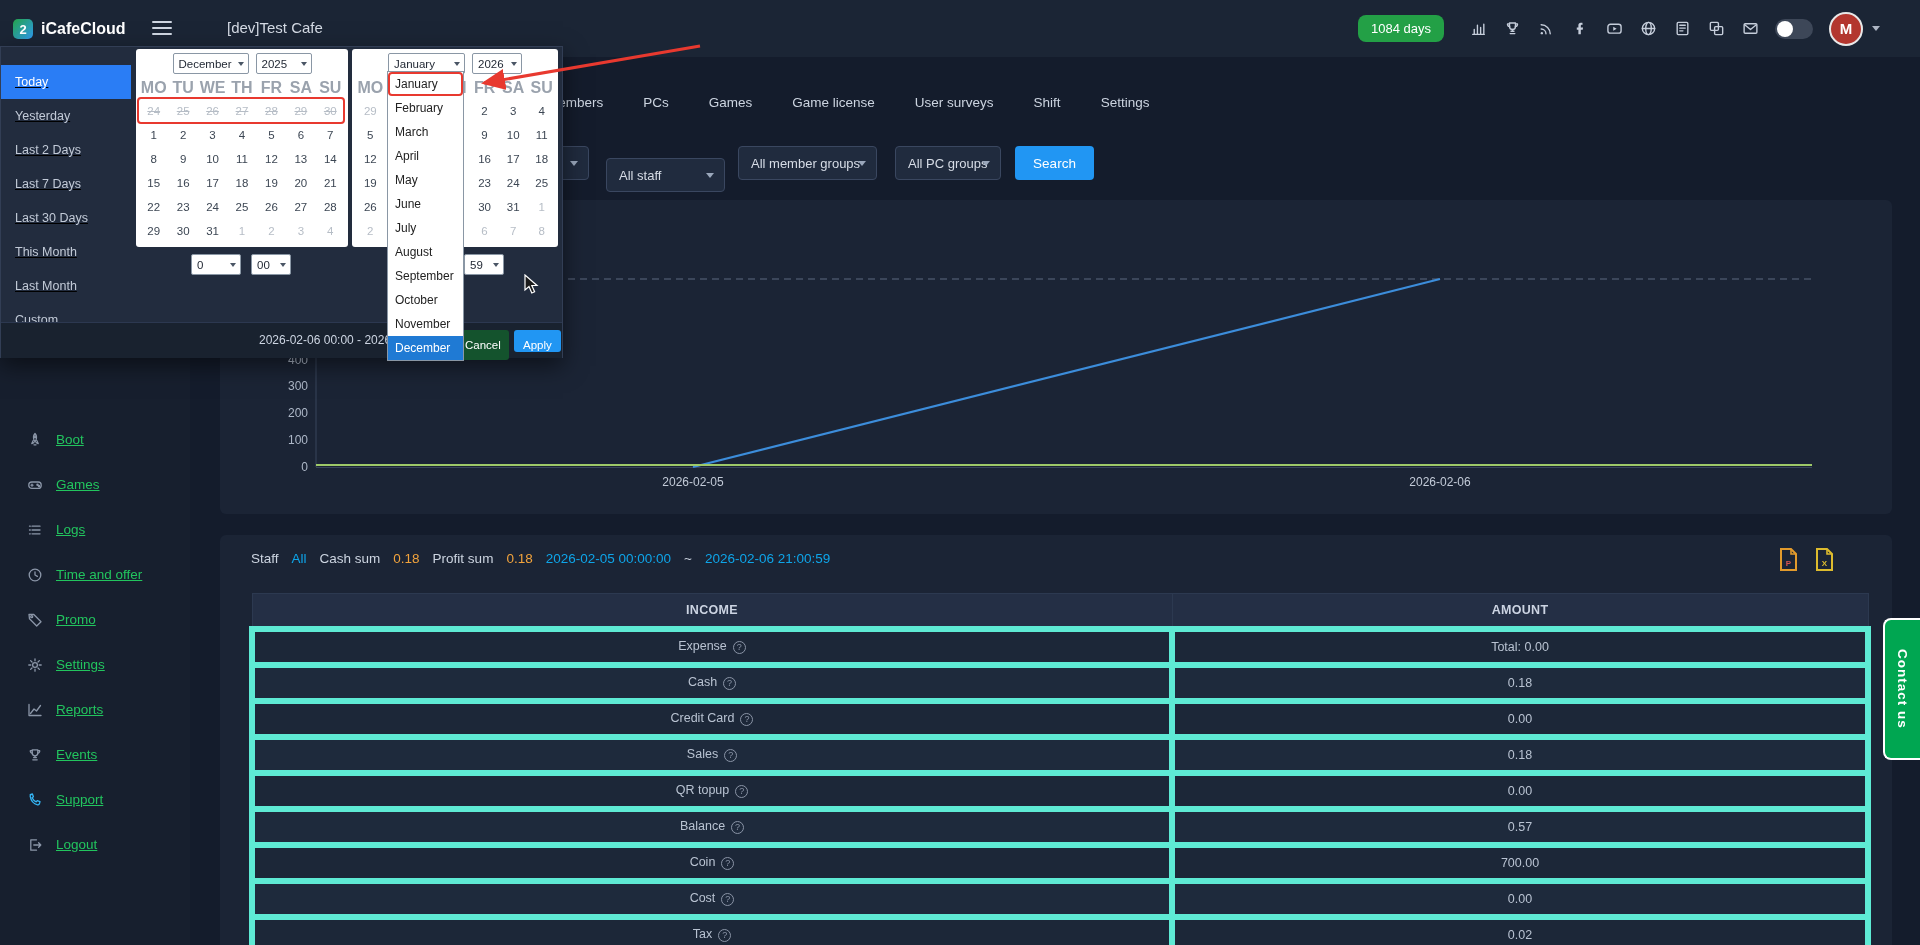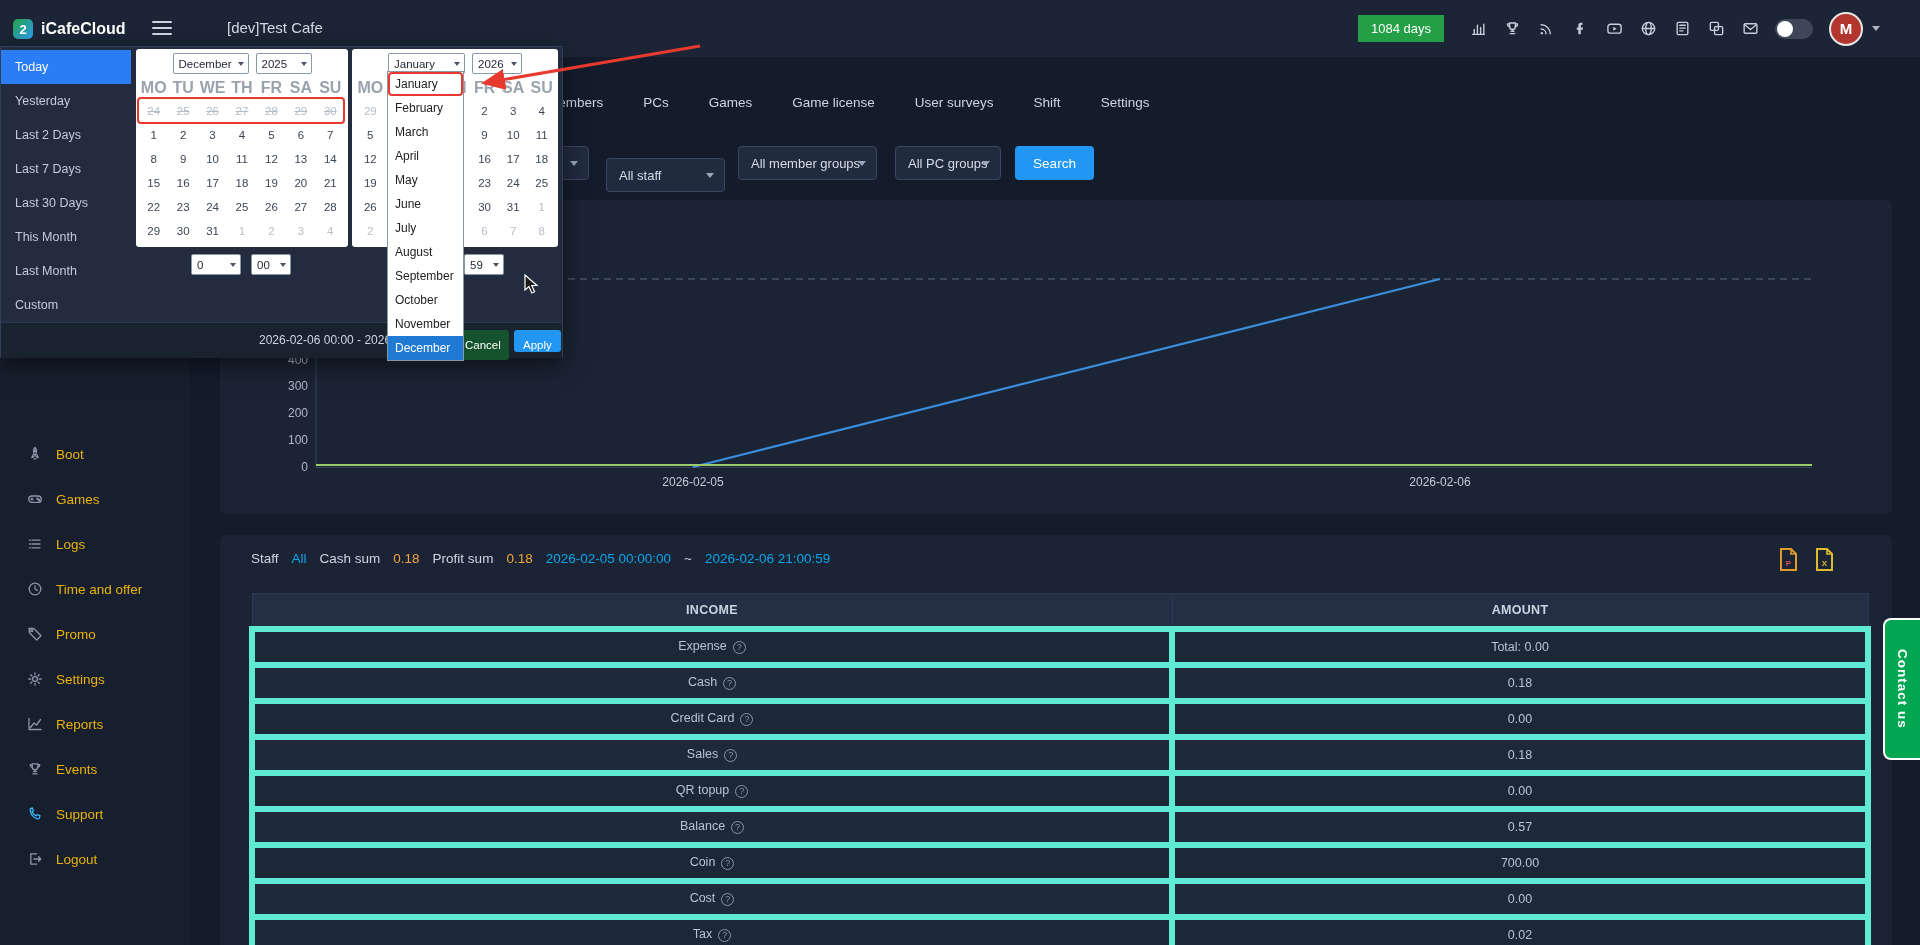--- a/index.html
+++ b/index.html
@@ -7,33 +7,33 @@
   .page{position:relative;width:1920px;height:945px;background:#141c2c;overflow:hidden;}
 
   
   .topbar{position:absolute;left:0;top:0;width:1920px;height:57px;background:#1b2535;display:flex;align-items:center;z-index:10;}
   .brand{display:flex;align-items:center;gap:7px;margin-left:12px;cursor:pointer;}
   .brand-text{color:#fff;font-weight:bold;font-size:16px;}
   .hamburger{position:absolute;left:152px;top:21px;width:20px;cursor:pointer;}
   .hamburger i{display:block;height:2px;background:#cfd6e2;margin-bottom:4px;border-radius:1px;}
   .cafe-title{position:absolute;left:227px;top:19px;color:#d4dae4;font-size:15px;}
   .topbar-right{position:absolute;right:40px;top:0;height:57px;display:flex;align-items:center;}
-  .days-badge{background:#23a046;color:#fff;font-size:13px;padding:6px 13px;border-radius:0;margin-right:26px;cursor:pointer;}
+  .days-badge{background:#23a046;color:#fff;font-size:13px;padding:6px 13px;border-radius:8px;margin-right:26px;cursor:pointer;}
   .tb-icons{display:flex;align-items:center;gap:17px;color:#c6cedb;}
   .icon{display:inline-block;width:17px;height:17px;}
   .icon svg{width:100%;height:100%;display:block;}
   .theme-toggle{width:38px;height:20px;border-radius:10px;background:#3d4758;margin:0 16px;position:relative;cursor:pointer;}
   .theme-toggle .knob{position:absolute;left:2px;top:2px;width:16px;height:16px;border-radius:50%;background:#fff;}
   .avatar{width:34px;height:34px;border-radius:50%;background:#b3362e;border:2px solid #e8e8e8;color:#fff;font-weight:bold;display:flex;align-items:center;justify-content:center;font-size:15px;cursor:pointer;}
   .av-chevron{width:0;height:0;border-left:4px solid transparent;border-right:4px solid transparent;border-top:5px solid #aeb6c4;margin-left:9px;cursor:pointer;}
 
   
   .sidebar{position:absolute;left:0;top:57px;width:190px;height:888px;background:#171f2e;z-index:5;}
   #sidebar-items{position:absolute;top:360px;left:0;right:0;}
-  .side-item{display:flex;align-items:flex-end;gap:13px;height:45px;padding-left:27px;color:#eab308;font-size:13.5px;cursor:pointer;}
+  .side-item{display:flex;align-items:center;gap:13px;height:45px;padding-left:27px;color:#22c55e;font-size:13.5px;cursor:pointer;text-decoration:underline;}
   .side-item .icon{width:16px;height:16px;color:#8b96a8;}
   .side-item.hl .icon{color:#35b6f5;}
 
   
   .tabs{position:absolute;left:547px;top:95px;display:flex;gap:40px;color:#ccd4e0;font-size:13.5px;z-index:1;}
   .tab{cursor:pointer;white-space:nowrap;}
   .dselect{position:absolute;top:146px;height:34px;background:#202b3e;border:1px solid #3a4760;border-radius:4px;color:#d6dce6;font-size:13px;display:flex;align-items:center;padding:0 28px 0 12px;cursor:pointer;white-space:nowrap;}
   .chev{position:absolute;right:10px;top:14px;width:0;height:0;border-left:4.5px solid transparent;border-right:4.5px solid transparent;border-top:5px solid #9aa7bb;}
   .search-btn{position:absolute;left:1015px;top:146px;width:79px;height:34px;background:#2196f3;border:none;border-radius:4px;color:#fff;font-size:13.5px;font-family:inherit;cursor:pointer;}
 
@@ -53,21 +53,21 @@
   .rtable th{height:35px;background:#242f45;color:#ccd4e2;font-weight:bold;border:1px solid #2c3950;letter-spacing:.3px;}
   .rtable td{height:36px;text-align:center;border:6px solid #5eead4;background:#1c2738;}
   .rtable tr:nth-child(even) td{background:#1e2a3c;}
   .q{display:inline-flex;align-items:center;justify-content:center;width:13px;height:13px;border-radius:50%;border:1px solid #8a94a6;color:#8a94a6;font-size:9px;margin-left:6px;vertical-align:middle;cursor:pointer;}
 
   
   .contact-us{position:absolute;right:0;top:618px;width:37px;height:142px;background:#00a651;color:#fff;font-weight:bold;font-size:13.5px;writing-mode:vertical-rl;display:flex;align-items:center;justify-content:center;border:2px solid #fff;border-right:none;border-radius:8px 0 0 8px;letter-spacing:1px;z-index:20;cursor:pointer;}
 
   
   .dr-overlay{position:absolute;left:0;top:46px;width:563px;height:312px;background:#222c3e;border:1px solid #323e55;box-shadow:0 8px 22px rgba(0,0,0,.5);z-index:50;}
-  .presets{position:absolute;left:0;top:3px;width:130px;}
+  .presets{position:absolute;left:0;top:18px;width:130px;text-decoration:underline;}
   .preset{height:34px;line-height:34px;padding-left:14px;color:#c3cbd8;font-size:12.5px;cursor:pointer;}
   .preset.active{background:#2a7df5;color:#fff;}
   .cal{position:absolute;top:2px;background:#fff;border-radius:3px;color:#333;}
   .cal1{left:135px;width:212px;height:198px;}
   .cal2{left:351px;width:206px;height:198px;}
   .cal-selects{position:absolute;top:4px;left:0;right:0;display:flex;justify-content:center;gap:7px;}
   .wselect{position:relative;height:21px;background:#fff;border:1px solid #8a97a5;border-radius:2px;font-size:11.5px;color:#1d2430;display:flex;align-items:center;padding:0 16px 0 5px;white-space:nowrap;overflow:hidden;cursor:pointer;}
   .wchev{position:absolute;right:4px;top:8px;width:0;height:0;border-left:3.5px solid transparent;border-right:3.5px solid transparent;border-top:4.5px solid #4a5665;}
   .cal-head{position:absolute;top:30px;left:3px;width:206px;display:grid;grid-template-columns:repeat(7,1fr);}
   .cal2 .cal-head{width:200px;left:4px;}

